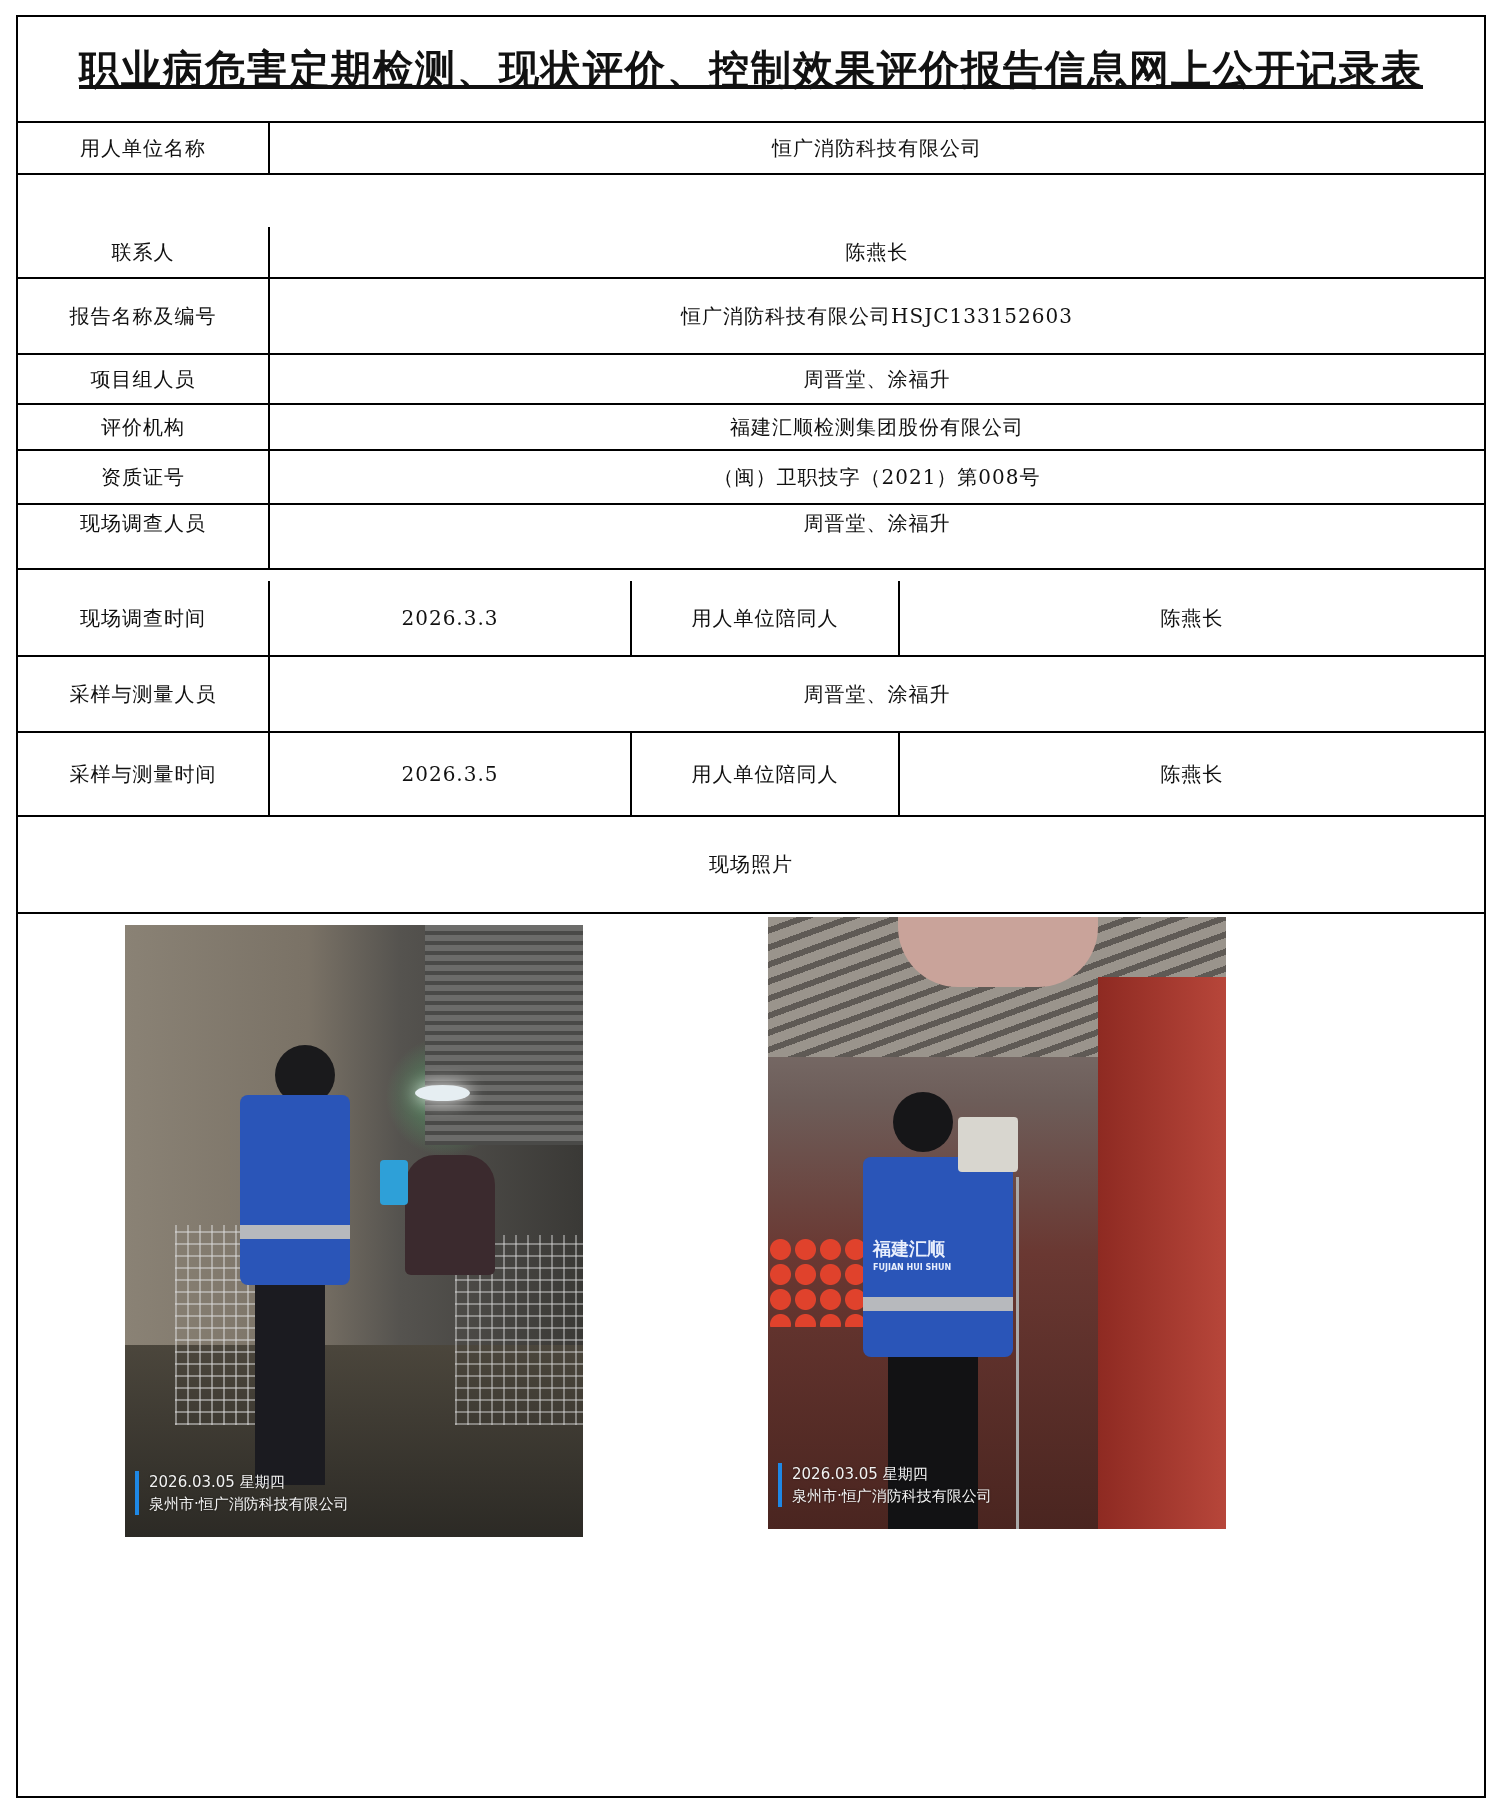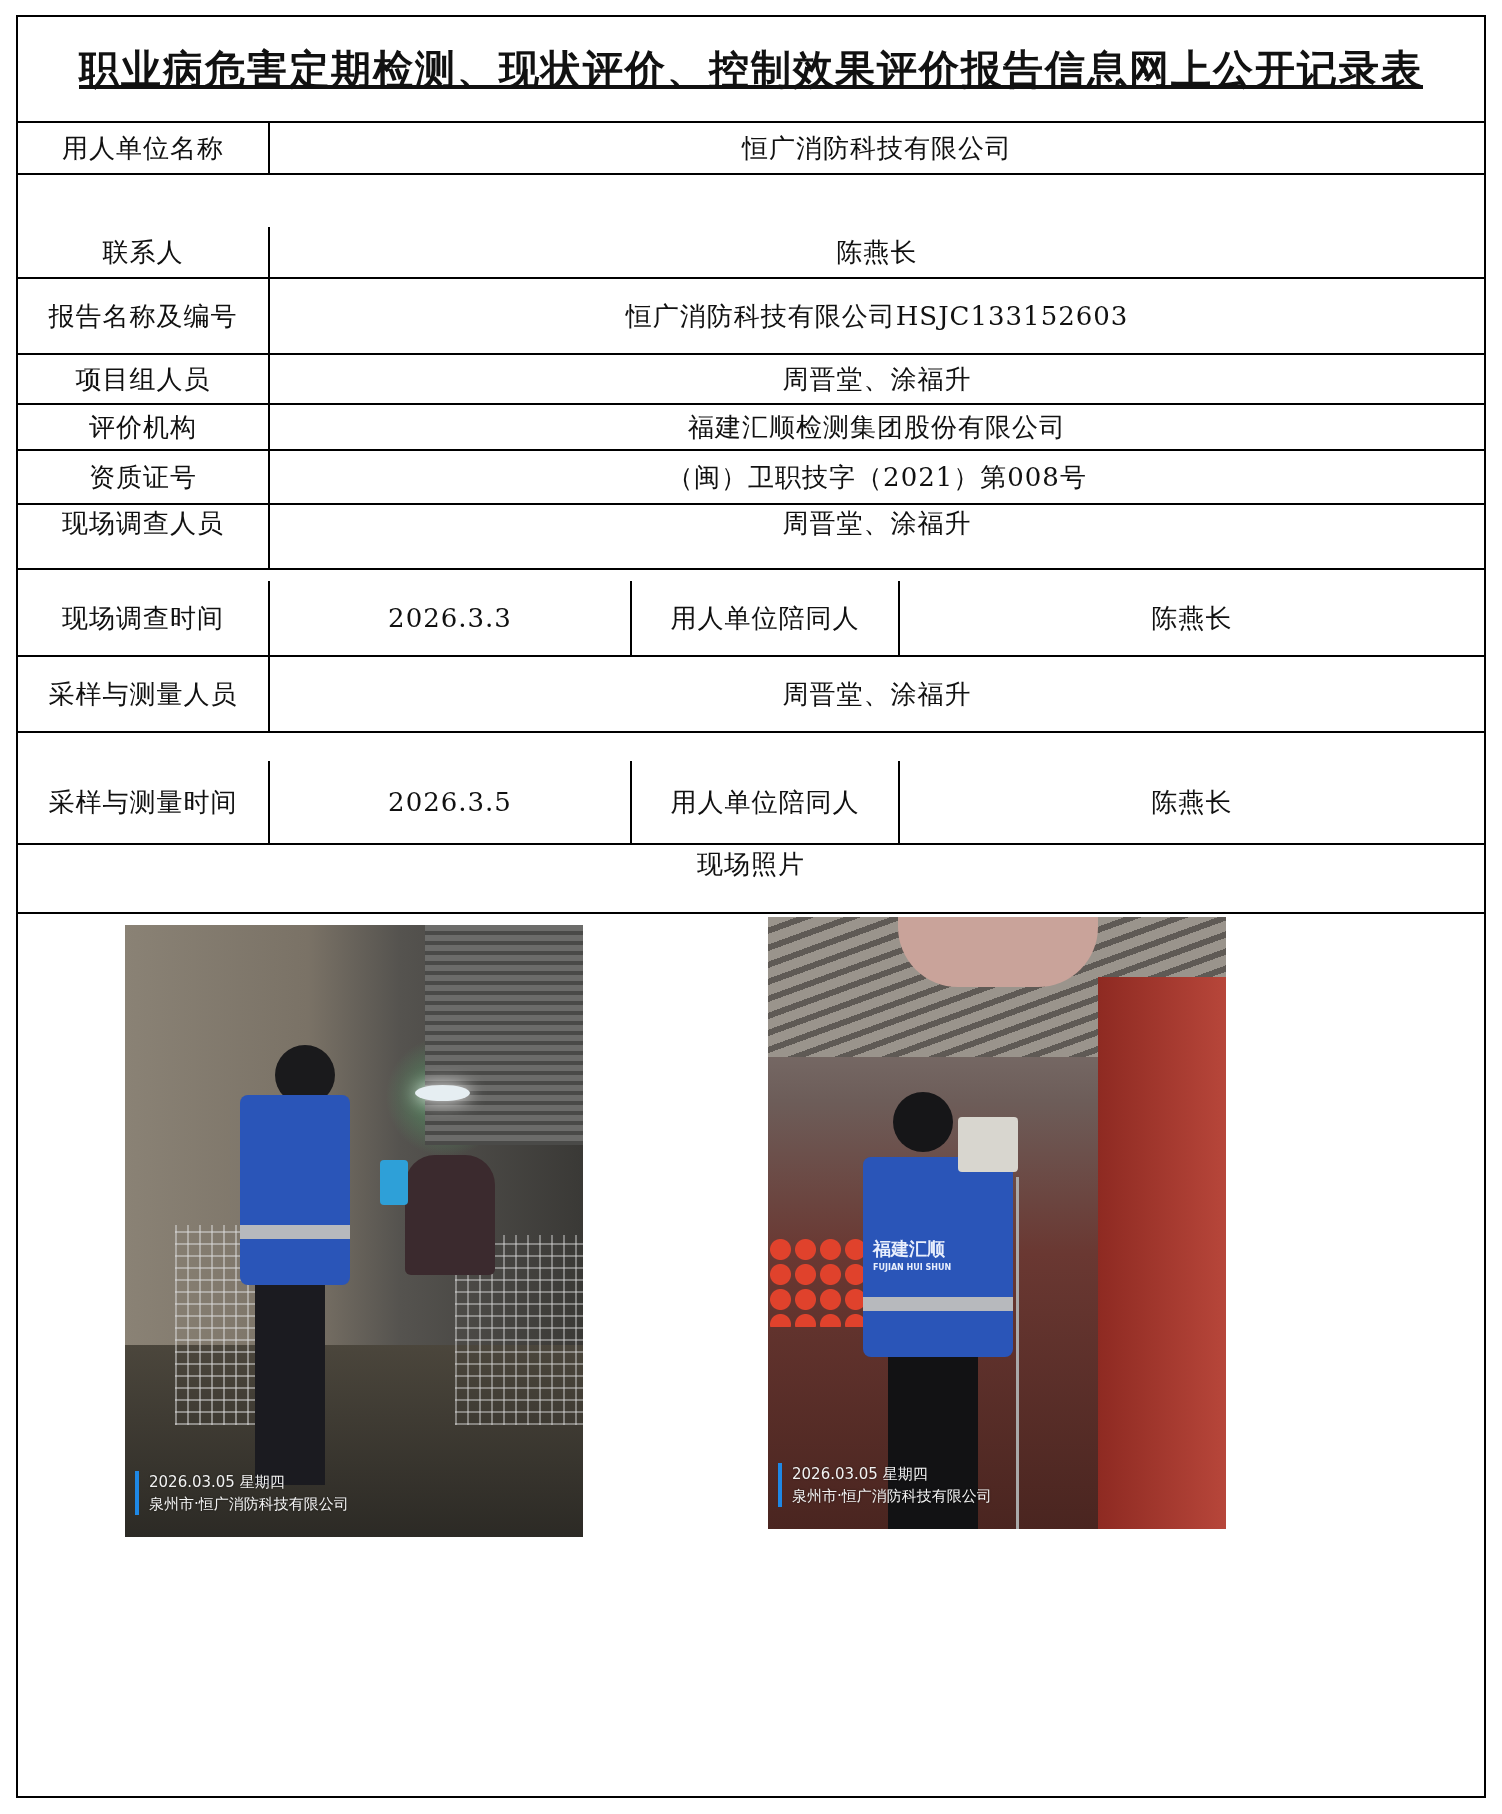--- a/index.html
+++ b/index.html
@@ -2,21 +2,21 @@
 <html><head>
 <meta charset="utf-8">
 <style>
   html, body { margin: 0; padding: 0; background: #ffffff; }
   body { width: 1502px; height: 1814px; position: relative; overflow: hidden;
          font-family: "DejaVu Serif", "Liberation Serif", serif; color: #111; }
   .sheet { position: absolute; left: 16px; top: 15px; width: 1470px; height: 1783px;
            border: 2px solid #000; box-sizing: border-box; }
   .row { position: absolute; left: 0; width: 100%; border-bottom: 2px solid #000; box-sizing: border-box; }
   .cell { position: absolute; top: 0; height: 100%; display: flex; align-items: center; justify-content: center;
-          box-sizing: border-box; font-size: 26px; letter-spacing: 1px; }
+          box-sizing: border-box; font-size: 20px; letter-spacing: 1px; }
   .vline { border-left: 2px solid #000; }
   .title { font-size: 40px; font-weight: bold; letter-spacing: 2px; }
   .photos { position: absolute; left: 0; top: 1033px; width: 100%; height: 746px; }
   .photo { position: absolute; overflow: hidden; }
   .overlay { position: absolute; left: 10px; bottom: 22px; padding-left: 10px;
              border-left: 4px solid #1e88e5; color: #f2f2f2; font-family: "DejaVu Sans", sans-serif;
              font-size: 15px; line-height: 22px; text-shadow: 0 0 2px rgba(0,0,0,0.6); }
   .vest { position: absolute; background: #2a55b8; border-radius: 8px; }
   .vest-text { position: absolute; color: #e8eefc; font-family: "DejaVu Sans", sans-serif; font-weight: bold; font-size: 18px; }
 </style>
@@ -70,21 +70,21 @@
     <div class="cell vline" style="left:250px;width:362px;">2026.3.3</div>
     <div class="cell vline" style="left:612px;width:268px;">用人单位陪同人</div>
     <div class="cell vline" style="left:880px;right:0;">陈燕长</div>
   </div>
 
   <div class="row" style="top:640px;height:76px;">
     <div class="cell" style="left:0;width:250px;">采样与测量人员</div>
     <div class="cell vline" style="left:250px;right:0;">周晋堂、涂福升</div>
   </div>
 
-  <div class="row" style="top:744px;height:84px;padding-left:32px;">
+  <div class="row" style="top:716px;height:84px;padding-left:32px;">
     <div class="cell" style="left:0;width:250px;">采样与测量时间</div>
     <div class="cell vline" style="left:250px;width:362px;">2026.3.5</div>
     <div class="cell vline" style="left:612px;width:268px;">用人单位陪同人</div>
     <div class="cell vline" style="left:880px;right:0;">陈燕长</div>
   </div>
 
   <div class="row" style="top:800px;height:97px;">
     <div class="cell" style="left:0;width:100%;">现场照片</div>
   </div>
 

